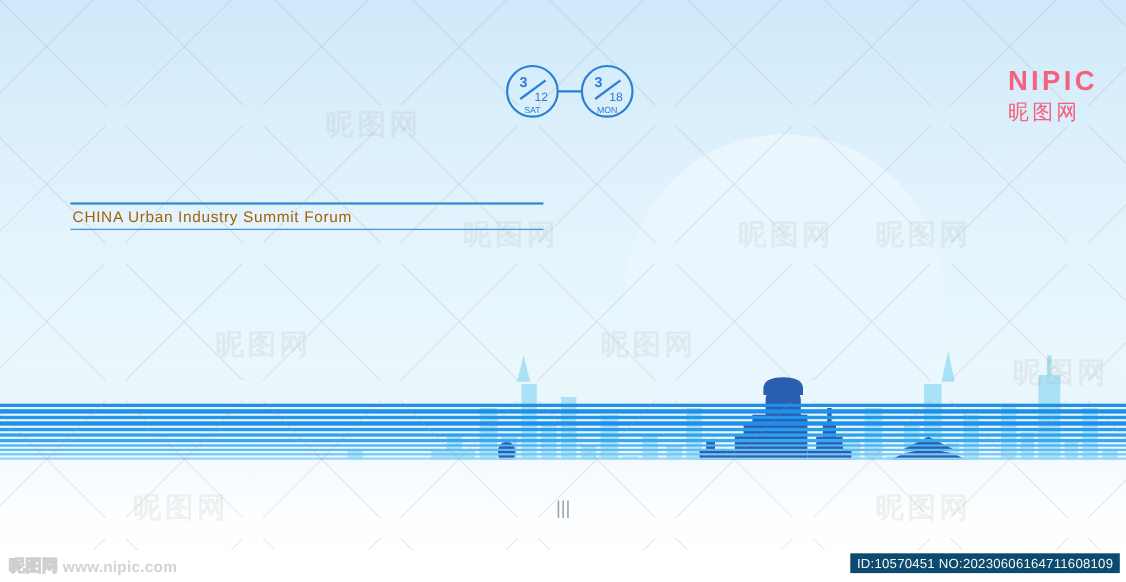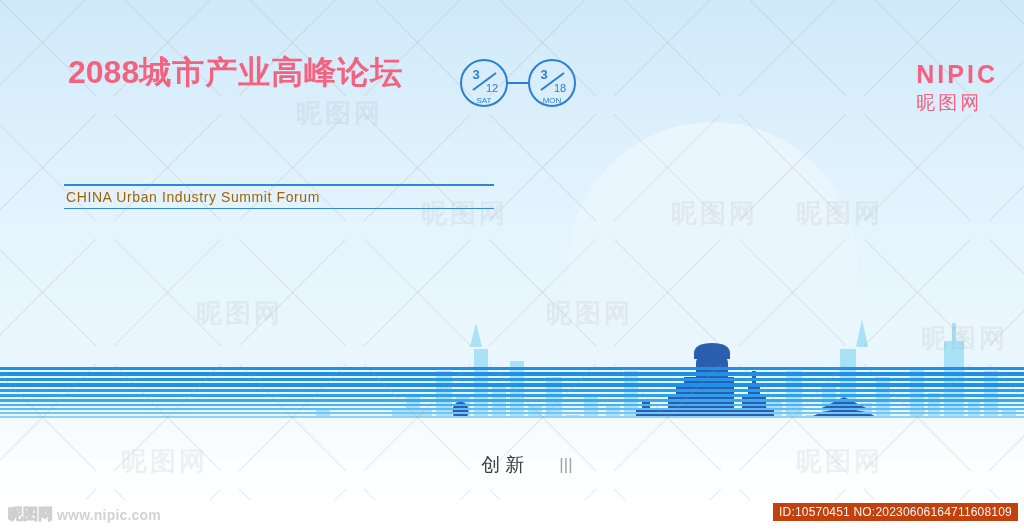--- a/index.html
+++ b/index.html
@@ -116,21 +116,21 @@
   .footer .fl{
     position:absolute;left:8px;top:5px;display:flex;align-items:center;gap:4px;
     color:#d3d3d3;font-size:14px;letter-spacing:.2px;font-weight:bold;
   }
   .footer .fl .fcn{
     font-size:15px;color:#ffffff;-webkit-text-stroke:1px #cfcfcf;
     letter-spacing:0px;
   }
   .footer .fr{
     position:absolute;right:6px;top:3px;
-    background:#c2410c;color:#f6f6f6;font-size:12px;
+    background:#0c4a6e;color:#f6f6f6;font-size:12px;
     padding:2px 6px;letter-spacing:.2px;white-space:nowrap;
   }
 </style>
 </head>
 <body>
 
 <div id="poster">
 
   <div class="sky"></div>
 
@@ -374,23 +374,20 @@
     <i style="top:37px;height:2px;background:#49b0f3;"></i>
     <i style="top:41px;height:2px;background:#5cbaf5;"></i>
     <i style="top:45px;height:2px;background:#74c6f7;"></i>
     <i style="top:49px;height:2px;background:#8fd3f9;"></i>
     <i style="top:52px;height:2px;background:#aee0fb;"></i>
     <i style="top:55px;height:2px;background:#cfeefd;"></i>
   </div>
 
   <div class="bottom-white"></div>
 
-  <div class="headline">
-    <span class="yr">2088</span><span>城市产业高峰论坛</span>
-  </div>
 
 
   <div class="subwrap">
     <div class="subrule"></div>
     <div class="subtitle">CHINA Urban Industry Summit Forum</div>
     <div class="subrule"></div>
   </div>
 
   <div class="dates">
     <svg width="120" height="50" viewBox="0 0 120 50" aria-hidden="true">
@@ -408,21 +405,20 @@
       <text x="93" y="45" font-family="Liberation Sans, sans-serif" font-size="8" fill="#2a7fd4" text-anchor="middle">MON</text>
     </svg>
   </div>
 
   <div class="logo">
     <div class="en">NIPIC</div>
     <div class="cn">昵图网</div>
   </div>
 
   <div class="slogan">
-    <span class="w">创新</span>
     <span class="sep">|</span>
     <span class="sep">|</span>
     <span class="sep">|</span>
   </div>
 
   <div class="wm" id="wm">
       <div class="x" style="left: -20px; top: -20px;"></div>
       <div class="x" style="left: 105px; top: -20px;"></div>
       <div class="x" style="left: 230px; top: -20px;"></div>
       <div class="x" style="left: 355px; top: -20px;"></div>

